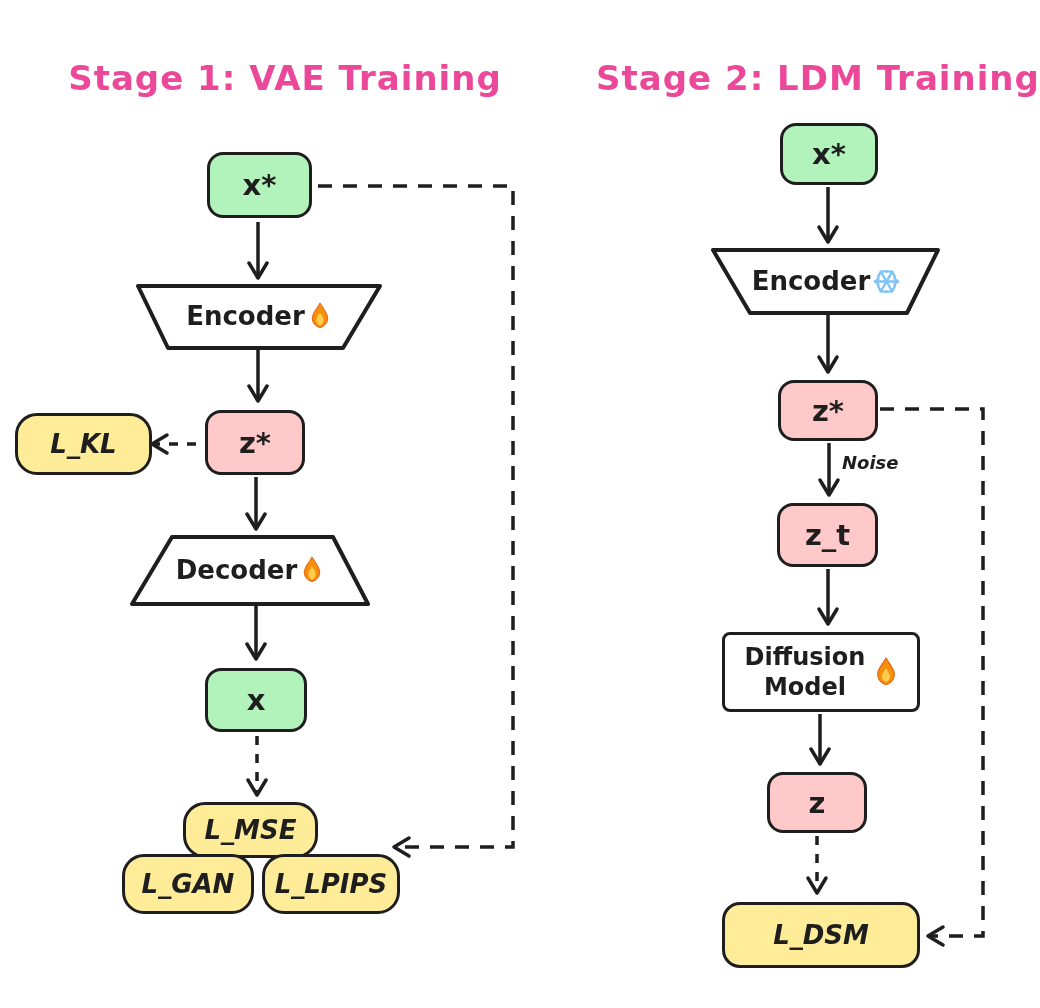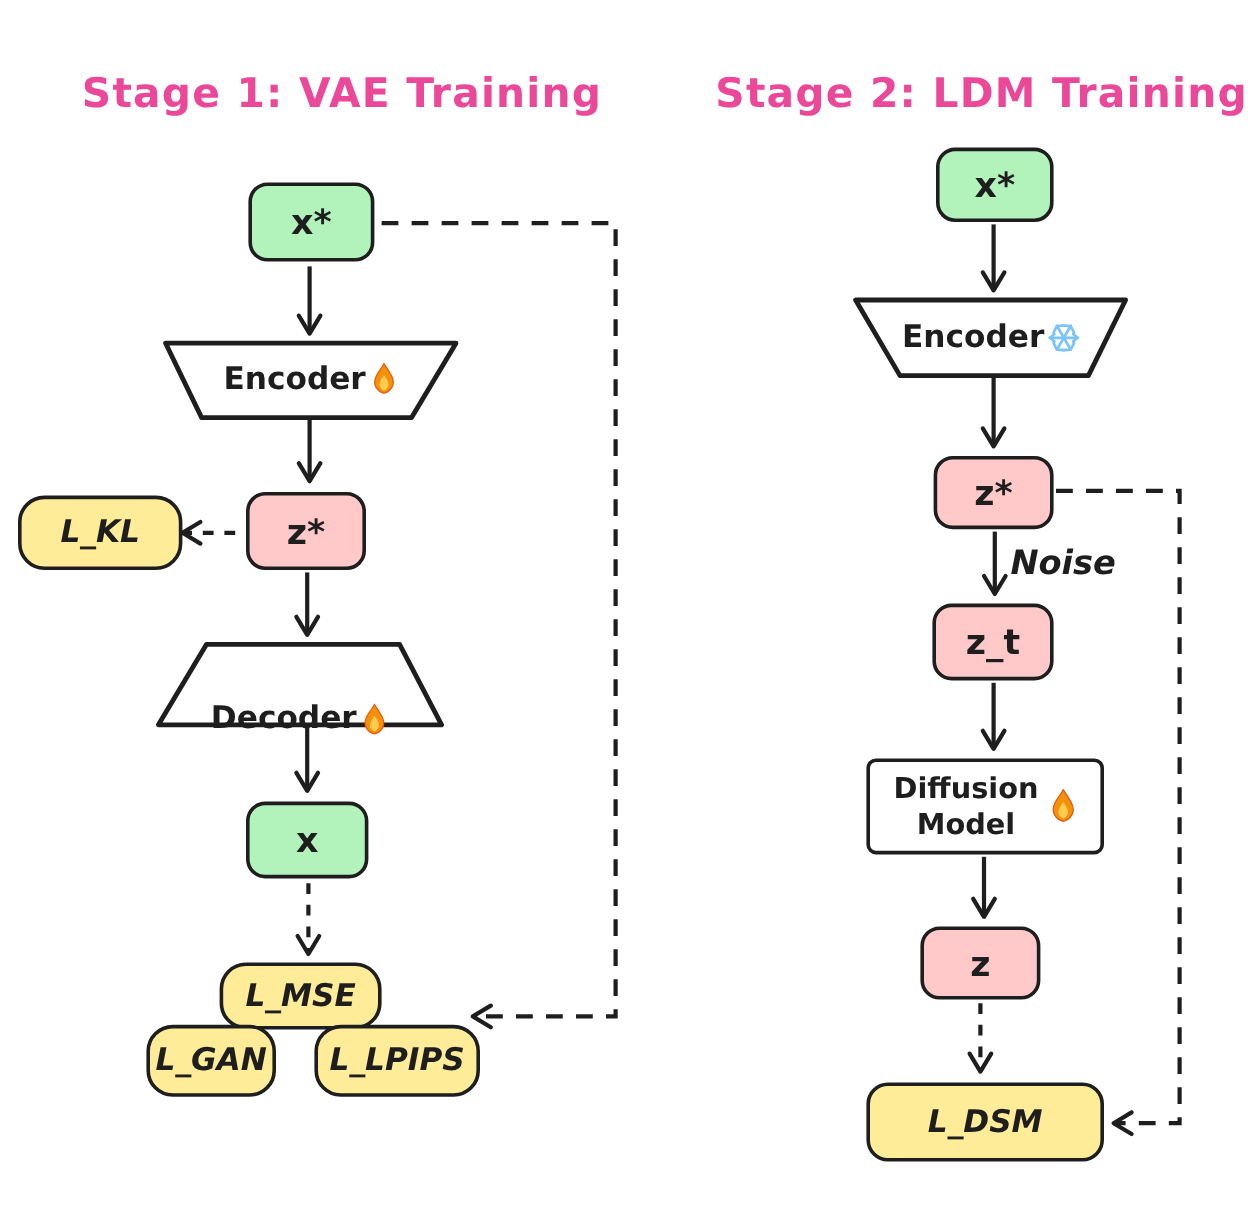--- a/index.html
+++ b/index.html
@@ -34,21 +34,21 @@
   .yellow{background:#ffec99;}
   .loss{font-style:italic;font-size:26px;border-radius:22px;}
   .shape-label{
     position:absolute;
     display:flex;align-items:center;justify-content:center;gap:3px;
     font-size:26px;font-weight:bold;
     height:40px;
   }
   .edge-label{
     position:absolute;
-    font-size:28px;font-weight:bold;font-style:italic;
+    font-size:18px;font-weight:bold;font-style:italic;
   }
   .multiline{
     width:124px;text-align:center;line-height:1.25;font-size:24px;font-weight:bold;
   }
   .icon{display:inline-block;line-height:0;}
 </style>
 </head>
 <body>
 
 <div id="canvas">
@@ -102,38 +102,38 @@
   </div>
 
   <div class="box pink" style="left:205px;top:410px;width:100px;height:65px;">
     <span>z*</span>
   </div>
 
   <div class="box yellow loss" style="left:15px;top:413px;width:137px;height:62px;">
     <span>L_KL</span>
   </div>
 
-  <div class="shape-label" style="left:145px;top:574px;width:210px;align-items:flex-end;">
+  <div class="shape-label" style="left:145px;top:550px;width:210px;">
     <span>Decoder</span>
     <span class="icon">
       <svg width="24" height="28" viewBox="0 0 24 28">
         <path d="M12 1 Q16 7 18.5 11.5 Q21 16.5 18.6 20.8 Q16.3 24.6 12 25.6 Q7.7 24.6 5.4 20.8 Q3 16.5 5.5 11.5 Q7 8.5 8.6 6.4 Q10.5 4 12 1 Z" fill="#f4900c" stroke="#e8590c" stroke-width="1"></path>
         <path d="M12 10.5 Q14.5 13.8 15.4 16.4 Q16.4 19.6 14.4 21.8 Q13.4 22.9 12 23.4 Q10.6 22.9 9.6 21.8 Q7.6 19.6 8.6 16.4 Q9.5 13.8 12 10.5 Z" fill="#ffcc4d"></path>
       </svg>
     </span>
   </div>
 
   <div class="box green" style="left:205px;top:668px;width:102px;height:64px;">
     <span>x</span>
   </div>
 
   <div class="box yellow loss" style="left:183px;top:802px;width:135px;height:56px;">
     <span>L_MSE</span>
   </div>
-  <div class="box yellow loss" style="left:122px;top:854px;width:108px;height:60px;">
+  <div class="box yellow loss" style="left:122px;top:854px;width:132px;height:60px;">
     <span>L_GAN</span>
   </div>
   <div class="box yellow loss" style="left:262px;top:854px;width:138px;height:60px;">
     <span>L_LPIPS</span>
   </div>
 
   <div class="box green" style="left:780px;top:123px;width:98px;height:62px;">
     <span>x*</span>
   </div>
 

